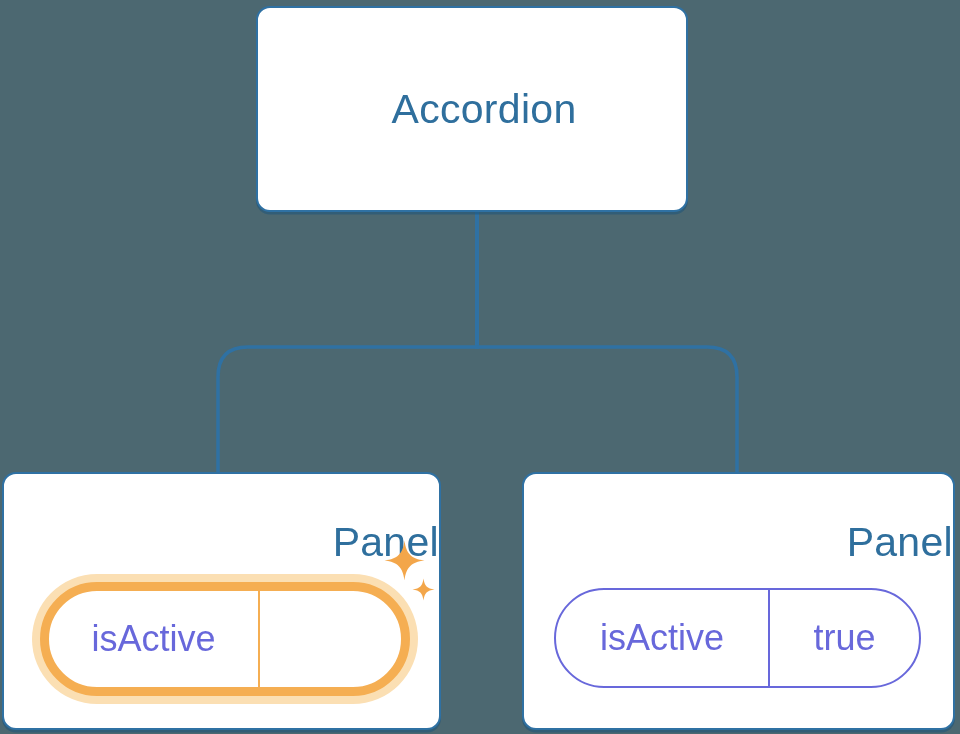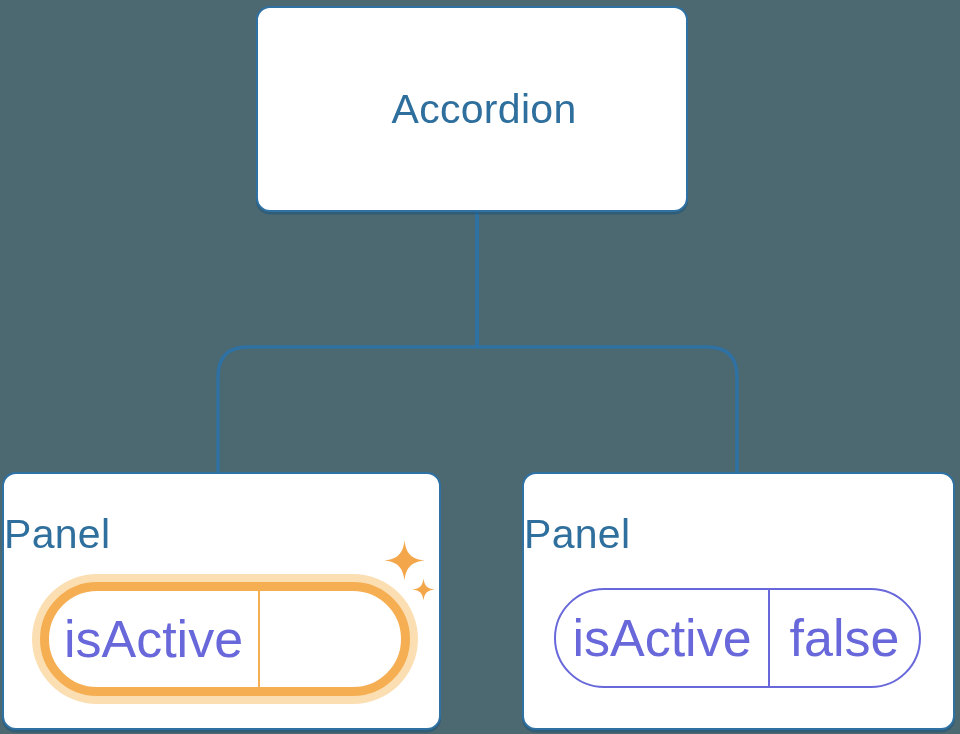--- a/index.html
+++ b/index.html
@@ -54,25 +54,25 @@
     left: 2px; top: 472px;
     width: 439px; height: 258px;
   }
   .node-panel-right {
     left: 522px; top: 472px;
     width: 433px; height: 258px;
   }
   .panel-title {
     position: absolute;
     left: 0; right: 0;
-    top: 36px;
+    top: 44px;
     height: 48px;
     display: flex;
     align-items: center;
-    justify-content: flex-start;
+    justify-content: flex-end;
   }
   .state-pill {
     position: absolute;
     background: var(--node-fill);
     border-radius: 999px;
     display: flex;
     align-items: stretch;
     overflow: hidden;
   }
   .state-pill-active {
@@ -83,21 +83,21 @@
   }
   .state-pill-inactive {
     left: 30px; top: 114px;
     width: 367px; height: 100px;
     border: 2px solid var(--state-purple);
   }
   .pill-cell {
     display: flex;
     align-items: center;
     justify-content: center;
-    font-size: 52px;
+    font-size: 36px;
     color: var(--state-purple);
   }
   .state-pill-active .pill-cell-key   { width: 209px; }
   .state-pill-active .pill-cell-value { width: 141px; font-weight: 700; color: var(--state-purple-bold); }
   .state-pill-inactive .pill-cell-key   { width: 212px; }
   .state-pill-inactive .pill-cell-value { width: 149px; }
   .pill-divider {
     width: 2px;
     flex: 0 0 2px;
   }
@@ -140,15 +140,15 @@
 </div>
 
 <div class="node node-panel-right">
   <div class="panel-title">
     <span class="node-title">Panel</span>
   </div>
 
   <div class="state-pill state-pill-inactive">
     <div class="pill-cell pill-cell-key">isActive</div>
     <div class="pill-divider pill-divider-purple"></div>
-    <div class="pill-cell pill-cell-value">false</div>
+    <div class="pill-cell pill-cell-value">true</div>
   </div>
 </div>
 
 </body></html>

